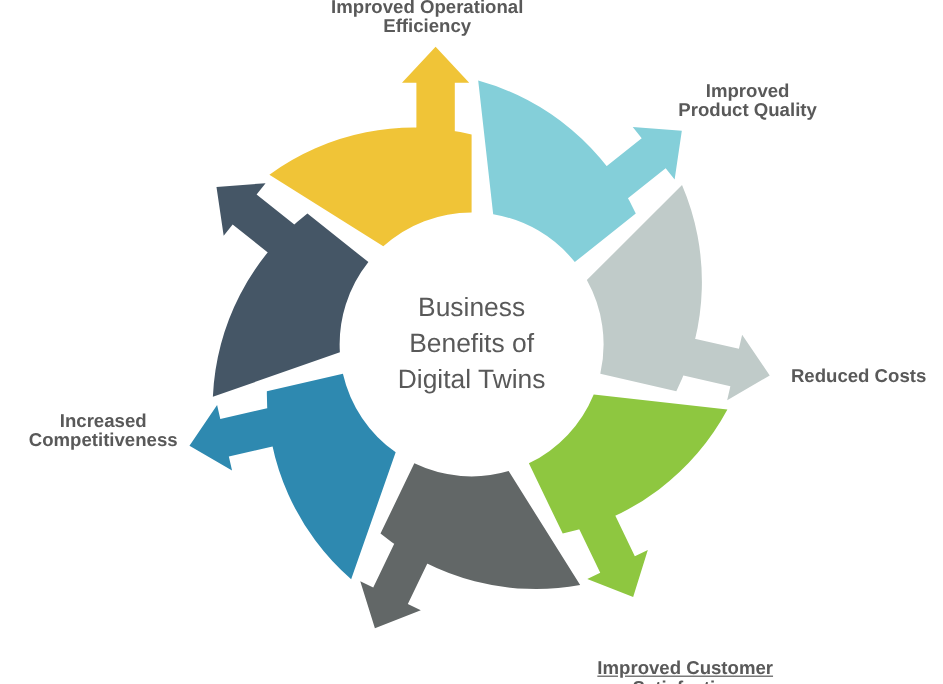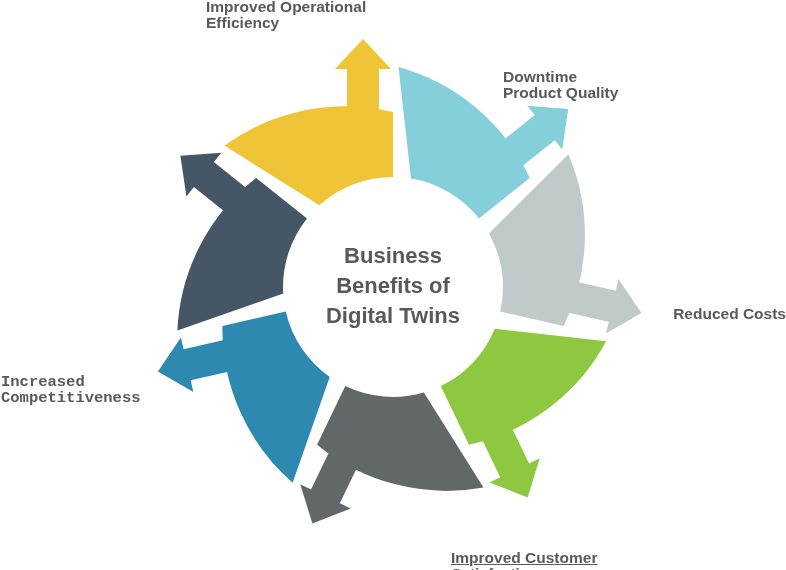--- a/index.html
+++ b/index.html
@@ -20,36 +20,36 @@
     left: 0;
     top: 0;
   }
   .seg-label {
     position: absolute;
     font-size: 15.5px;
     font-weight: bold;
     line-height: 16px;
     color: #595959;
     white-space: pre-line;
-    text-align: left;
+    text-align: center;
   }
   .lbl-eff            { left: 206px; top: -1px;  width: 300px; }
   .lbl-quality        { left: 503px; top: 69px;  width: 240px; }
-  .lbl-costs          { left: 645px; top: 306px; width: 141px; text-align: right; }
+  .lbl-costs          { left: 645px; top: 306px; width: 141px; text-align: center; }
   .lbl-satisfaction   { left: 451px; top: 550px; width: 240px; text-decoration: underline; }
   .lbl-downtime       { left: 180px; top: 543px; width: 250px; }
-  .lbl-competitive    { left: 1px;   top: 374px; width: 170px; font-family: Liberation Mono, monospace; }
+  .lbl-competitive    { left: 1px;   top: 344px; width: 170px; }
   .lbl-safety         { left: 32px;  top: 120px; width: 160px; }
   .center-title {
     position: absolute;
     left: 243px;
     top: 241px;
     width: 300px;
     font-size: 22px;
-    font-weight: bold;
+    font-weight: normal;
     line-height: 30px;
     color: #595959;
     white-space: pre-line;
     text-align: center;
   }
 </style>
 </head>
 <body>
 
 <div class="stage">
@@ -74,21 +74,21 @@
     </g>
   </svg>
 
   <div class="center-title">Business
 Benefits of
 Digital Twins</div>
 
   <div class="seg-label lbl-eff">Improved Operational
 Efficiency</div>
 
-  <div class="seg-label lbl-quality">Downtime
+  <div class="seg-label lbl-quality">Improved
 Product Quality</div>
 
   <div class="seg-label lbl-costs">Reduced Costs</div>
 
   <div class="seg-label lbl-satisfaction">Improved Customer
 Satisfaction</div>
 
 
   <div class="seg-label lbl-competitive">Increased
 Competitiveness</div>

